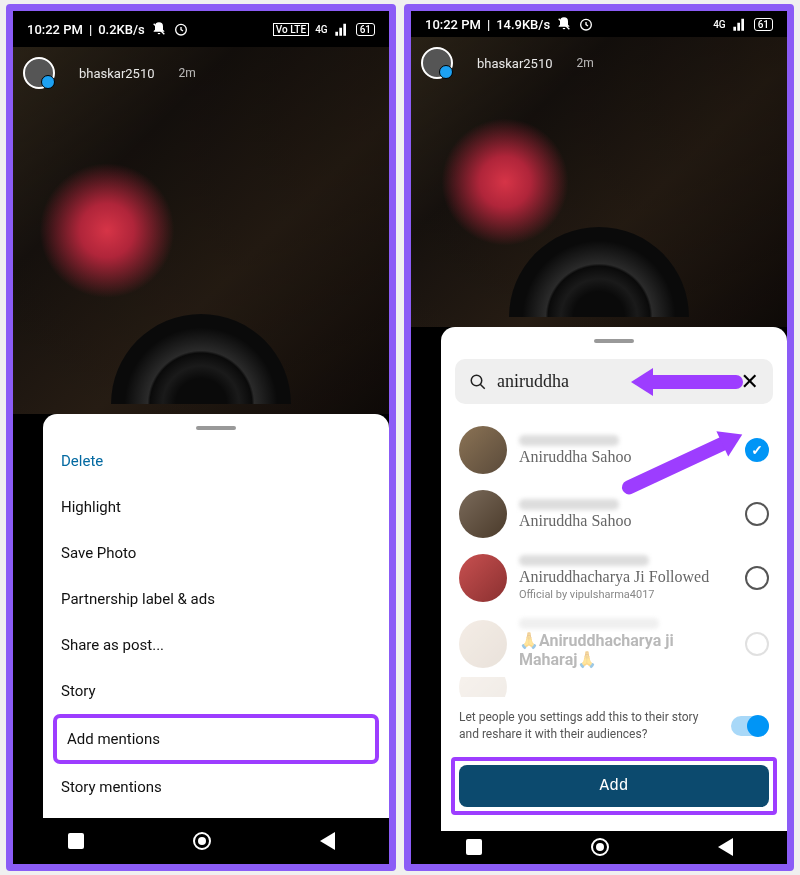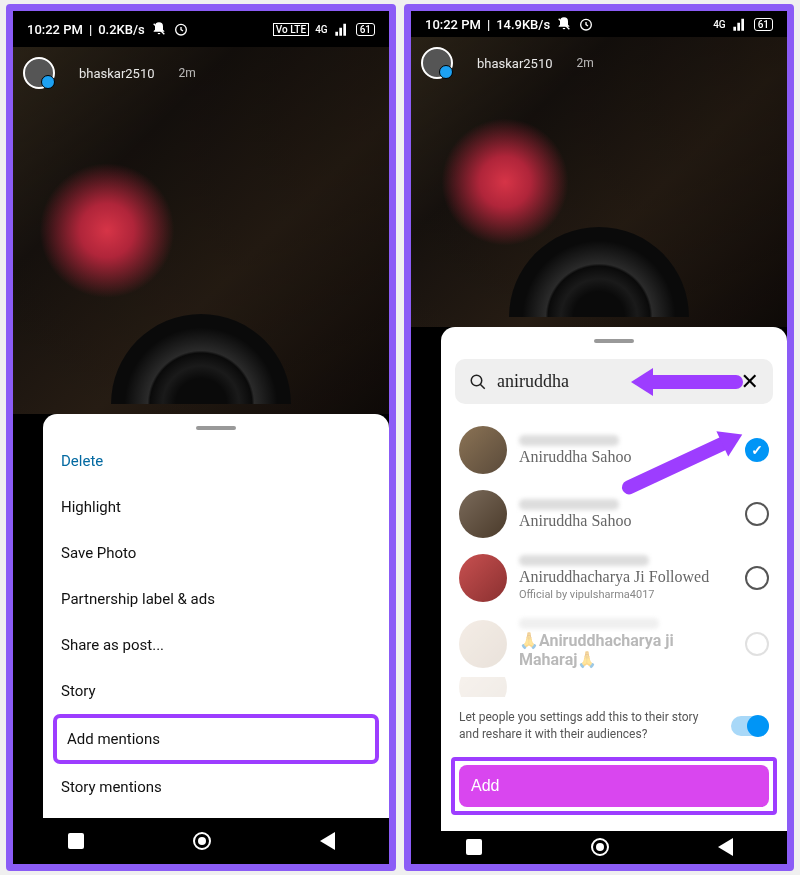--- a/index.html
+++ b/index.html
@@ -40,21 +40,21 @@
 .radio { width: 24px; height: 24px; border: 2px solid #555; border-radius: 50%; flex-shrink: 0; }
 .radio.checked { background: #0095f6; border-color: #0095f6; position: relative; }
 .radio.checked::after { content: '✓'; color: #fff; position: absolute; top: 50%; left: 50%; transform: translate(-50%, -50%); font-size: 14px; font-weight: bold; }
 .faded { opacity: 0.45; font-weight: bold; }
 .faded .radio { border-color: #bbb; }
 .toggle-row { display: flex; align-items: center; padding: 12px 18px 8px; gap: 12px; }
 .toggle-text { flex: 1; font-size: 12px; color: #555; line-height: 1.4; }
 .toggle { width: 38px; height: 20px; background: #a8d8f8; border-radius: 10px; position: relative; flex-shrink: 0; }
 .toggle::after { content: ''; position: absolute; right: 0; top: -1px; width: 22px; height: 22px; background: #0095f6; border-radius: 50%; }
 .add-btn-wrap { margin: 6px 10px 8px; border: 4px solid #9d3dff; border-radius: 4px; padding: 4px; }
-.add-btn { background: #d946ef; color: #fff; text-align: left; padding: 12px; border-radius: 8px; font-size: 16px; font-family: Liberation Sans, sans-serif; }
+.add-btn { background: #0c4a6e; color: #fff; text-align: center; padding: 12px; border-radius: 8px; font-size: 16px; font-family: Liberation Mono, monospace; }
 .arrow { position: absolute; pointer-events: none; }
 .arrow-1 { top: 50%; right: 30px; transform: translateY(-50%); }
 .arrow-2 { top: 20px; right: 40px; transform: rotate(-25deg); }
 .arrow-body { width: 100px; height: 14px; background: #9d3dff; border-radius: 7px; position: relative; }
 .arrow-head { position: absolute; left: -12px; top: -7px; width: 0; height: 0; border-top: 14px solid transparent; border-bottom: 14px solid transparent; border-right: 22px solid #9d3dff; }
 .sheet-tall { flex: 1; display: flex; flex-direction: column; }
 .user-list { flex: 1; overflow: hidden; position: relative; }
 .icon-svg { fill: #fff; }
 .sb-icon { width: 16px; height: 16px; }
 .half-row { opacity: 0.3; height: 20px; overflow: hidden; }

